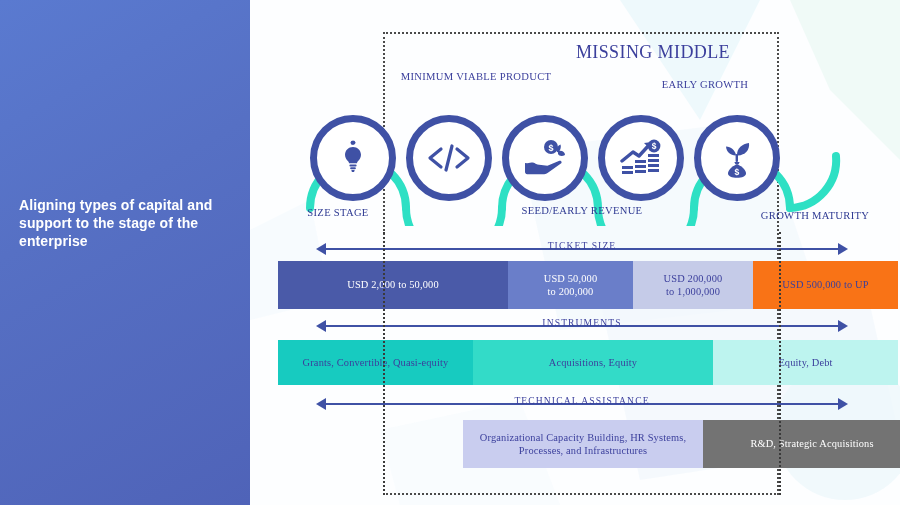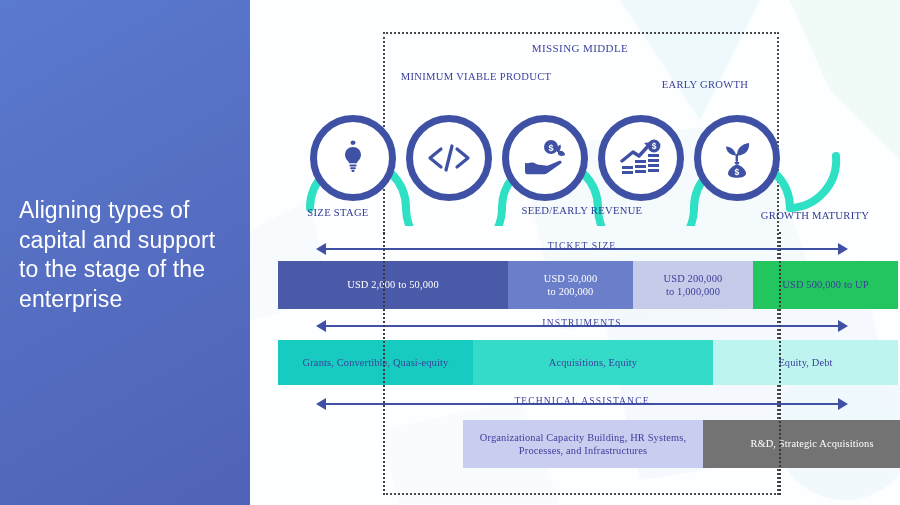--- a/index.html
+++ b/index.html
@@ -14,36 +14,36 @@
   .bg-layer{position:absolute;inset:0;overflow:hidden;}
 
   
   #left-panel{
     position:absolute;left:0;top:0;width:250px;height:505px;
     background:linear-gradient(150deg,#5a7ad0 0%,#5670c4 40%,#4f63b8 100%);
   }
   #headline{
     position:absolute;left:19px;top:196px;width:214px;
     color:#ffffff;font-family:"Liberation Sans",sans-serif;
-    font-size:23px;line-height:1.29;font-weight:400;letter-spacing:.1px;
+    font-size:14px;line-height:1.29;font-weight:700;letter-spacing:.1px;
   }
 
   
   #missing-box{
     position:absolute;left:383px;top:32px;width:396px;height:463px;
     border:2px dotted #4a4a4a;border-top:none;
     box-sizing:border-box;
   }
   #missing-box-top{
     position:absolute;left:383px;top:32px;width:396px;height:0;
     border-top:2px dotted #4a4a4a;
   }
   #missing-middle-label{
-    position:absolute;left:430px;top:42px;width:300px;text-align:center;
-    color:#3b3f9c;font-size:11px;letter-spacing:.4px;
+    position:absolute;left:430px;top:42px;width:300px;text-align:right;
+    color:#3b3f9c;font-size:18px;letter-spacing:.4px;
   }
 
   
   #stages{position:absolute;left:280px;top:96px;width:620px;height:130px;}
   .arc-svg{position:absolute;left:0;top:0;}
   .circle{
     position:absolute;width:86px;height:86px;border-radius:50%;
     border:7px solid #3f51a5;background:#ffffff;
     box-sizing:border-box;display:flex;align-items:center;justify-content:center;
   }
@@ -214,21 +214,21 @@
     <div class="line"></div>
     <div class="head right"></div>
     <div class="cap">TICKET SIZE</div>
   </div>
   <div class="bar-row" style="left:278px;top:261px;height:48px;">
     <div class="seg" style="width:230px;height:48px;background:#4a5aa8;color:#ffffff;">USD 2,000 to 50,000</div>
     <div class="seg" style="width:125px;height:48px;background:#6a7ec9;color:#ffffff;white-space:pre-line;">USD 50,000
 to 200,000</div>
     <div class="seg" style="width:120px;height:48px;background:#c5cbe8;color:#3b3f9c;white-space:pre-line;">USD 200,000
 to 1,000,000</div>
-    <div class="seg" style="width:145px;height:48px;background:#22c55e;color:#3b3f9c;">USD 500,000 to UP</div>
+    <div class="seg" style="width:145px;height:48px;background:#f97316;color:#3b3f9c;">USD 500,000 to UP</div>
   </div>
 
   <div class="row-arrow" style="left:316px;top:318px;width:532px;">
     <div class="head left"></div>
     <div class="line"></div>
     <div class="head right"></div>
     <div class="cap">INSTRUMENTS</div>
   </div>
   <div class="bar-row" style="left:278px;top:340px;height:45px;">
     <div class="seg" style="width:195px;height:45px;background:#17cbc0;color:#3b3f9c;">Grants, Convertible, Quasi-equity</div>

